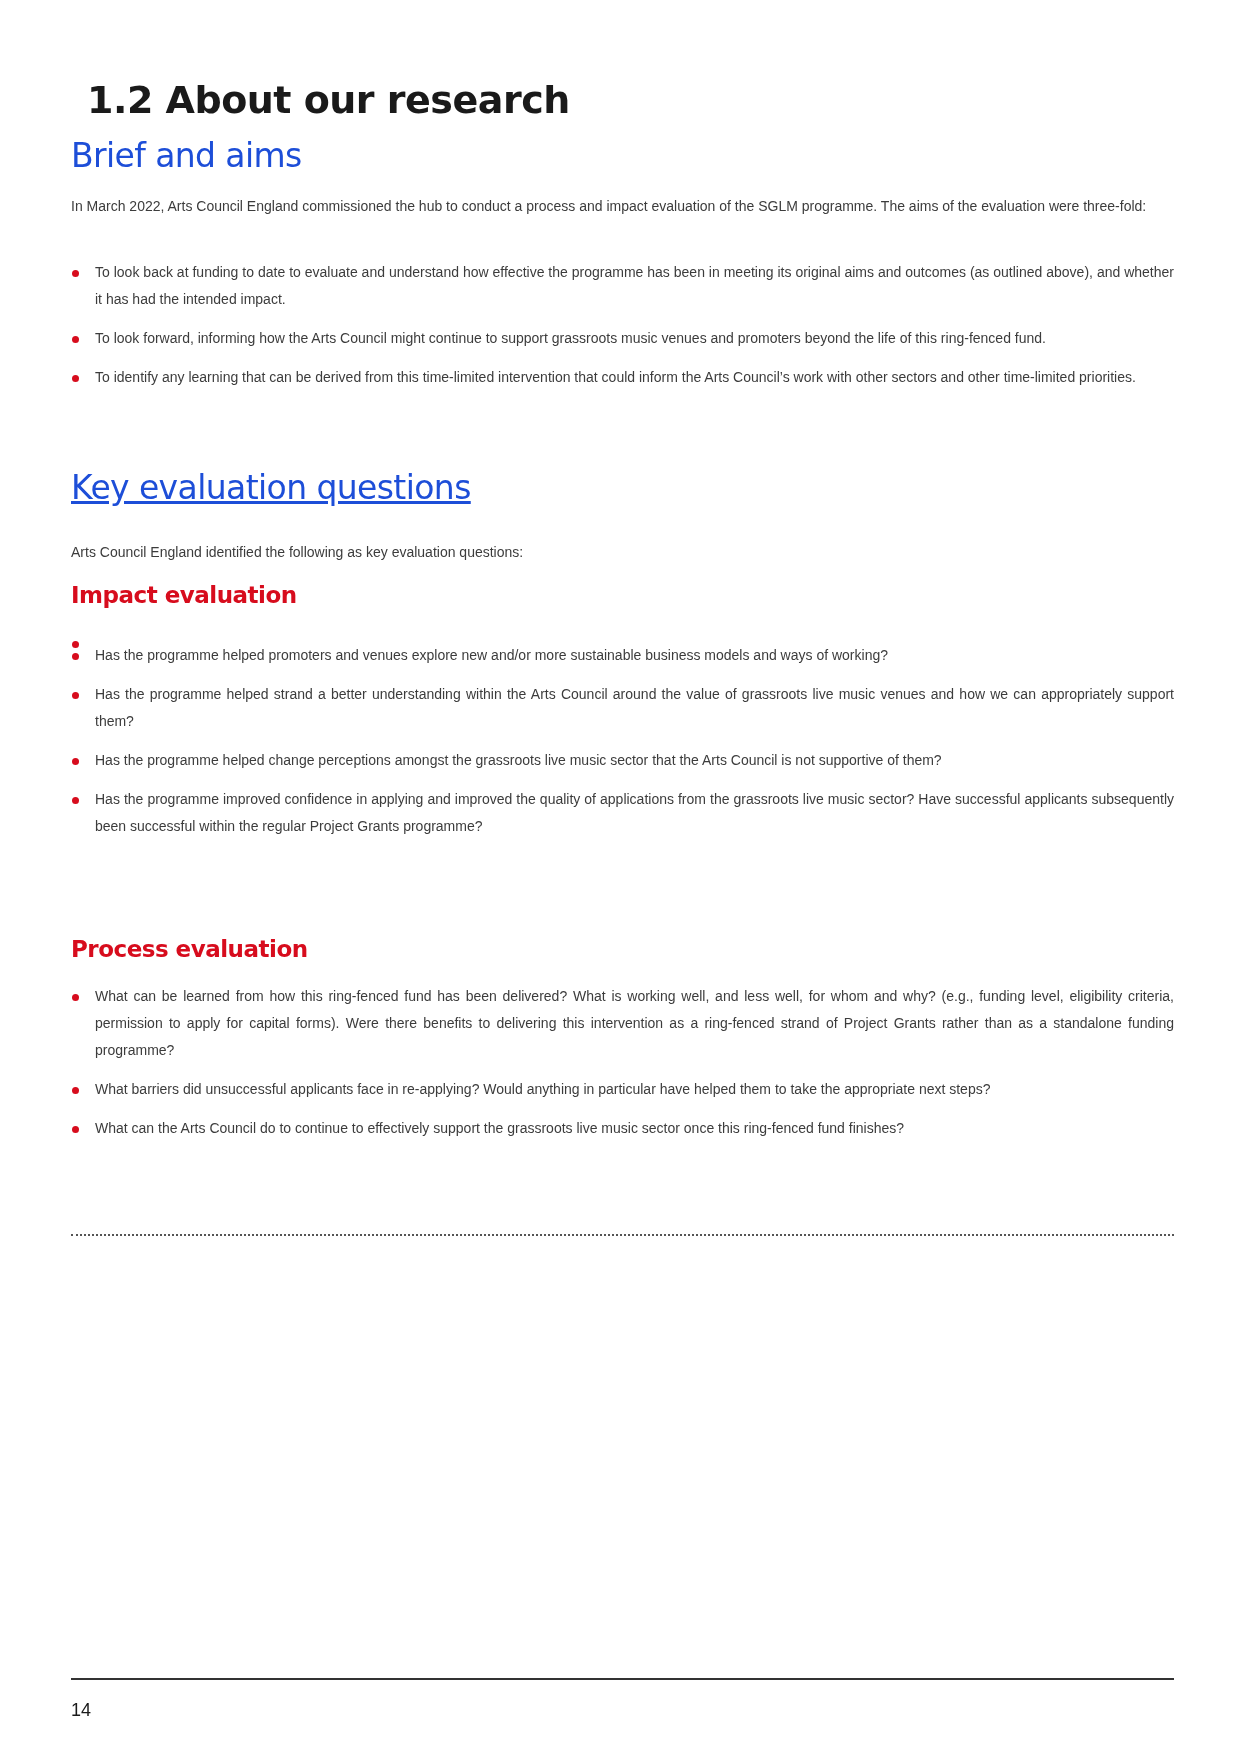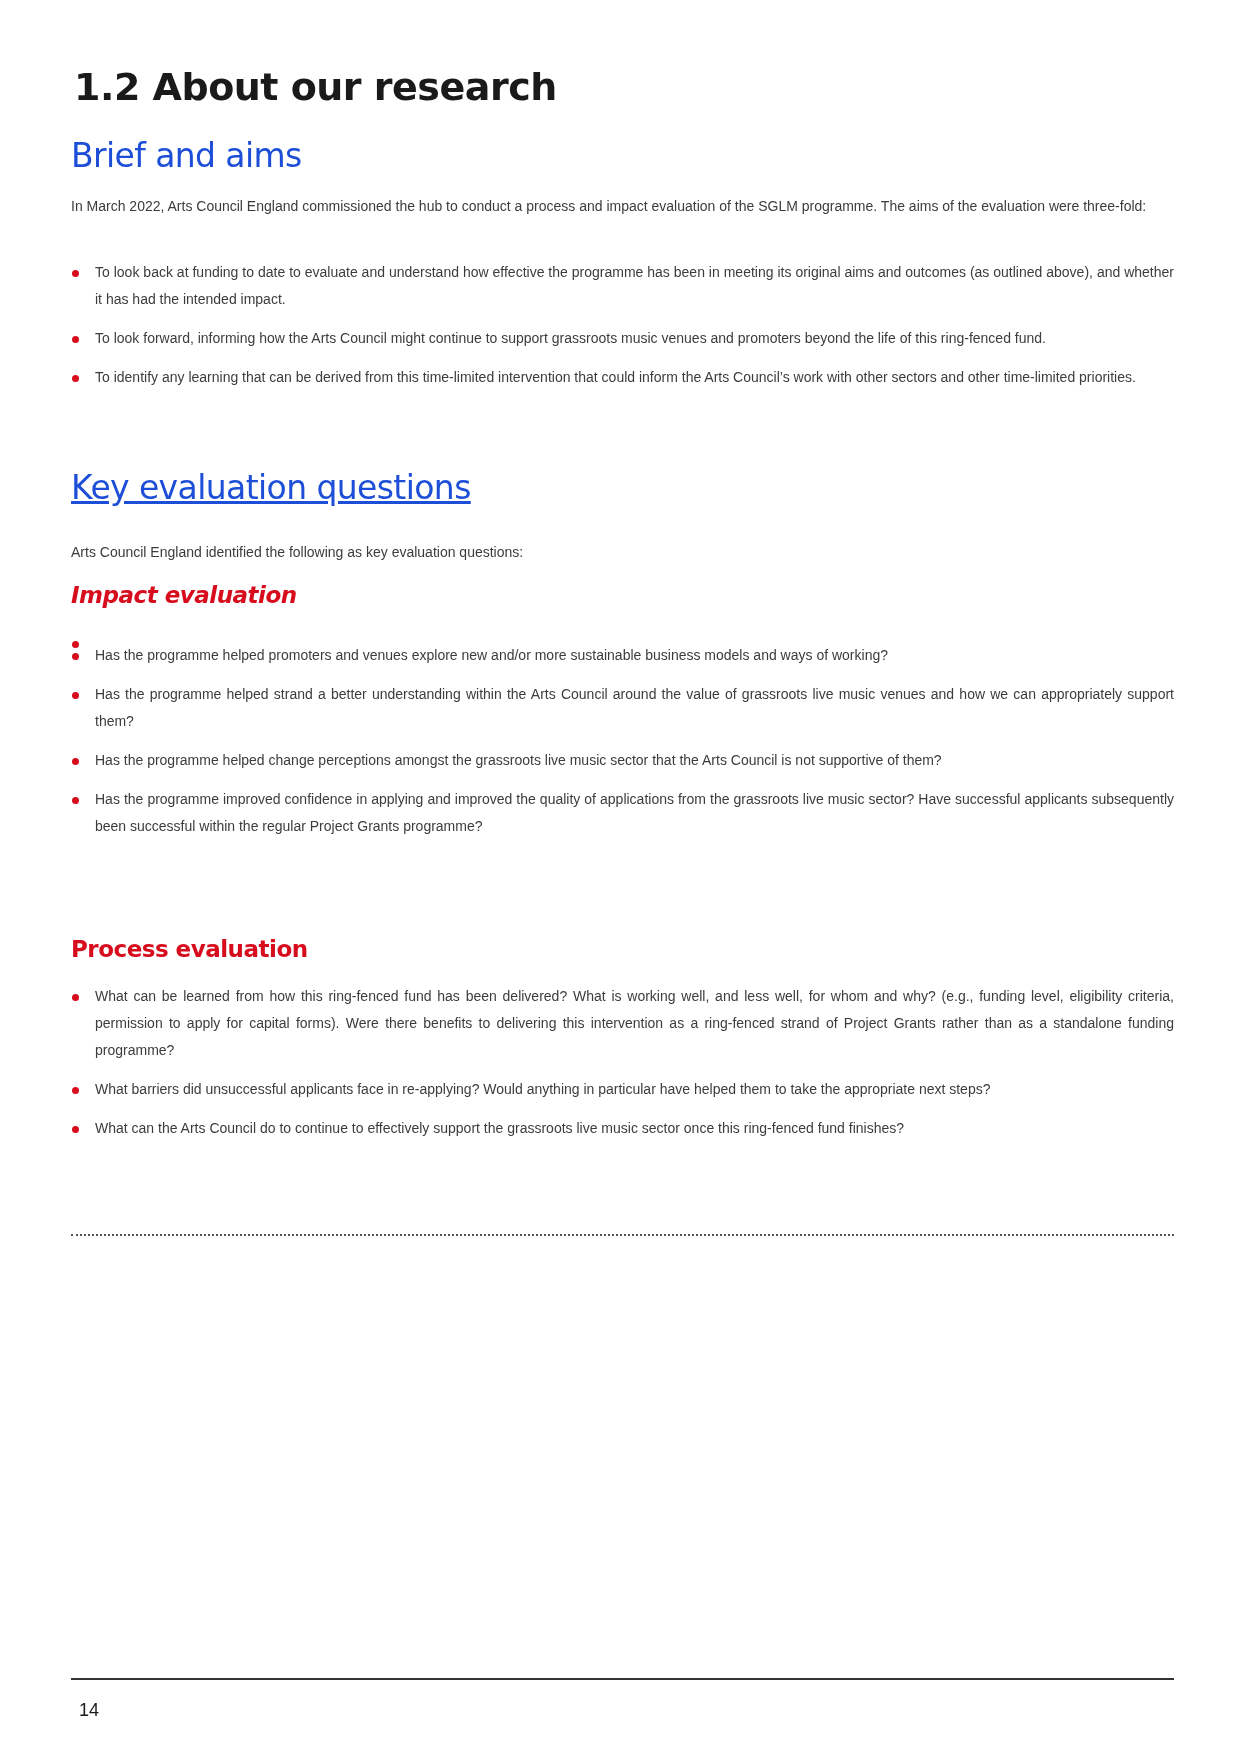--- a/index.html
+++ b/index.html
@@ -1,34 +1,34 @@
 <!DOCTYPE html>
 <html><head>
 <meta charset="utf-8">
 <style>
   html, body { margin: 0; padding: 0; background: #ffffff; }
   body { width: 1240px; height: 1754px; position: relative; overflow: hidden;
          font-family: "Liberation Sans", sans-serif; color: #3c3c3c; }
   .page { position: absolute; left: 71px; top: 0; width: 1103px; }
-  h1.main-title { position: absolute; top: 62px; left: 0; margin: 3px; font-size: 38px; font-weight: bold;
+  h1.main-title { position: absolute; top: 62px; left: 0; margin: 16px; font-size: 38px; font-weight: bold;
     color: #1a1a1a; font-family: "DejaVu Sans", sans-serif; letter-spacing: -0.5px; }
   h2.section { margin: 0; font-size: 33px; font-weight: normal; color: #1d4ed8;
     font-family: "DejaVu Sans", sans-serif; letter-spacing: -0.6px; }
   h3.sub { margin: 0; font-size: 23px; font-weight: bold; color: #d70c1d;
     font-family: "DejaVu Sans", sans-serif; letter-spacing: -0.5px; }
   p.body { margin: 0; font-size: 14px; line-height: 27px; text-align: justify; color: #3c3c3c; }
   ul.bullets { list-style: none; margin: 0; padding: 0; }
   ul.bullets li { position: relative; padding-left: 24px; font-size: 14px; line-height: 27px;
     text-align: justify; color: #3c3c3c; margin-bottom: 12px; }
   ul.bullets li .dot { position: absolute; left: 1px; top: 11px; width: 7px; height: 7px;
     border-radius: 50%; background: #d70c1d; }
   .abs { position: absolute; left: 0; width: 1103px; }
   .dotted-rule { position: absolute; left: 0; top: 1234px; width: 1103px; border-top: 2px dotted #555; }
   .footer-rule { position: absolute; left: 0; top: 1678px; width: 1103px; border-top: 2px solid #333; }
-  .page-number { position: absolute; left: 8px; top: 1700px; font-size: 18px; color: #1a1a1a; }
+  .page-number { position: absolute; left: 0; top: 1700px; font-size: 18px; color: #1a1a1a; }
 </style>
 </head>
 <body>
 
 <div class="page">
 
   <h1 class="main-title">1.2 About our research</h1>
 
   <h2 class="section abs" style="top:136px;">Brief and aims</h2>
 
@@ -37,21 +37,21 @@
   <ul class="bullets abs" style="top:259px;">
     <li><span class="dot"></span><span>To look back at funding to date to evaluate and understand how effective the programme has been in meeting its original aims and outcomes (as outlined above), and whether it has had the intended impact.</span></li>
     <li><span class="dot"></span><span>To look forward, informing how the Arts Council might continue to support grassroots music venues and promoters beyond the life of this ring-fenced fund.</span></li>
     <li><span class="dot"></span><span>To identify any learning that can be derived from this time-limited intervention that could inform the Arts Council’s work with other sectors and other time-limited priorities.</span></li>
   </ul>
 
   <h2 class="section abs" style="top:468px;text-decoration:underline;">Key evaluation questions</h2>
 
   <p class="body abs" style="top:539px;">Arts Council England identified the following as key evaluation questions:</p>
 
-  <h3 class="sub abs" style="top:582px;font-style:italic;">Impact evaluation</h3>
+  <h3 class="sub abs" style="top:582px;">Impact evaluation</h3>
 
   <ul class="bullets abs" style="top:630px;">
     <li><span class="dot"></span></li>
     <li><span class="dot"></span><span>Has the programme helped promoters and venues explore new and/or more sustainable business models and ways of working?</span></li>
     <li><span class="dot"></span><span>Has the programme helped strand a better understanding within the Arts Council around the value of grassroots live music venues and how we can appropriately support them?</span></li>
     <li><span class="dot"></span><span>Has the programme helped change perceptions amongst the grassroots live music sector that the Arts Council is not supportive of them?</span></li>
     <li><span class="dot"></span><span>Has the programme improved confidence in applying and improved the quality of applications from the grassroots live music sector? Have successful applicants subsequently been successful within the regular Project Grants programme?</span></li>
   </ul>
 
   <h3 class="sub abs" style="top:936px;">Process evaluation</h3>

